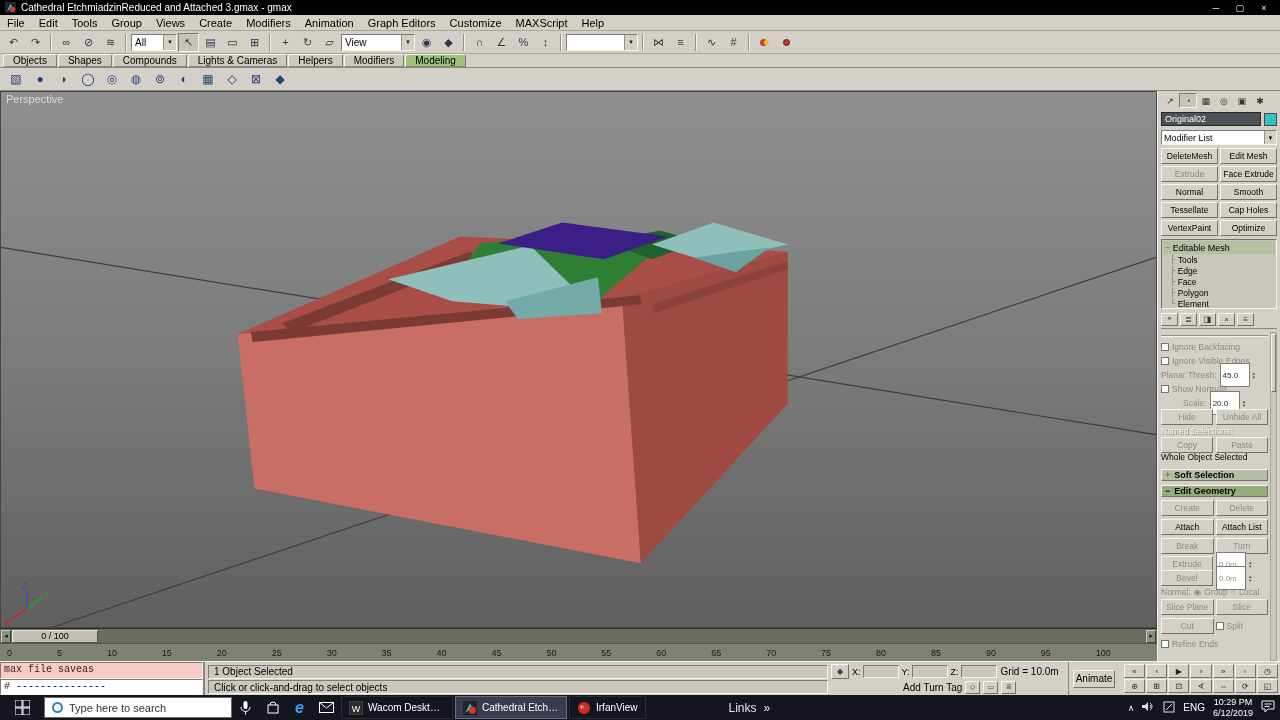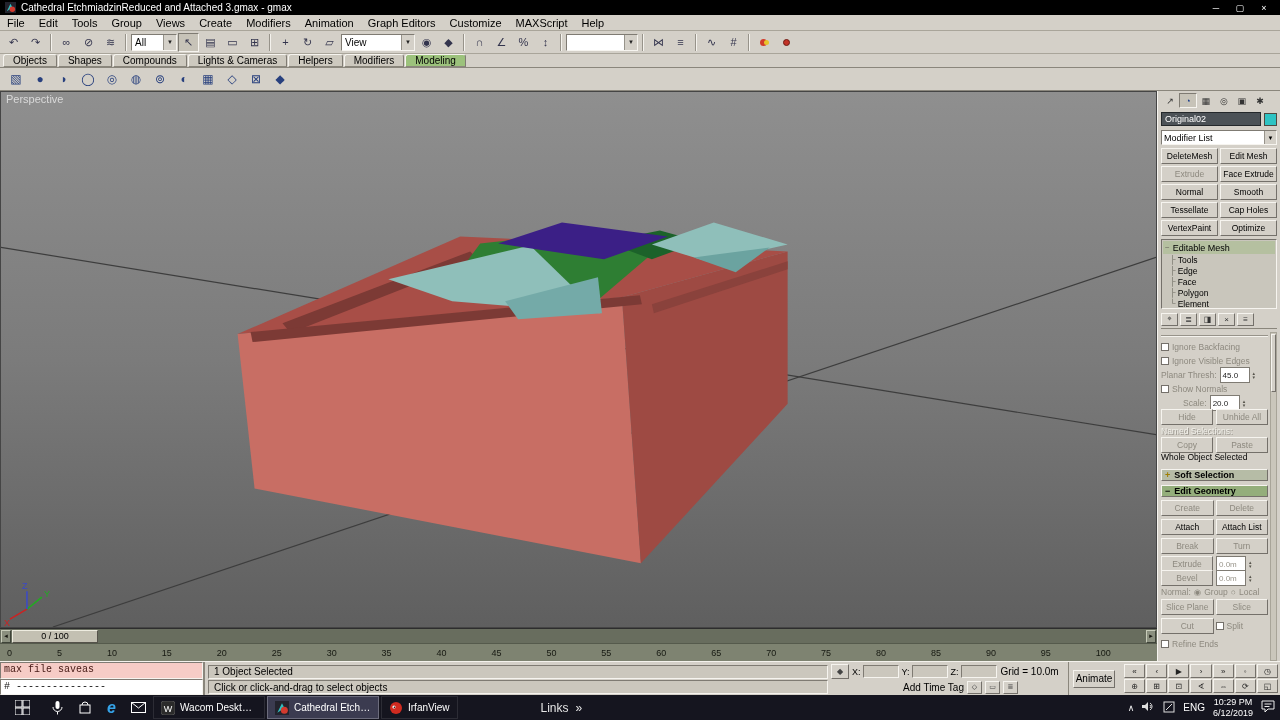--- a/index.html
+++ b/index.html
@@ -69,21 +69,21 @@
 .tree{color:#6c695f;font-size:8px}
 .stk-tools{height:17px;display:flex;align-items:center;gap:2px;border-bottom:1px solid #8a867c;padding-bottom:2px}
 .stool{width:17px;height:13px;background:#d4d0c8;border:1px solid;border-color:#f6f4ef #74706a #74706a #f6f4ef;display:flex;align-items:center;justify-content:center;font-size:8px;color:#333}
 .rollarea{flex:1;position:relative;overflow:hidden;margin-top:3px;padding-right:9px}
 .rscroll{position:absolute;top:0;right:0;bottom:0;width:7px;background:#cac6bb;border:1px solid #a8a498}
 .rthumb{position:absolute;top:1px;left:0;right:0;height:58px;background:#d4d0c8;border:1px solid;border-color:#f6f4ef #74706a #74706a #f6f4ef}
 .prow{display:flex;align-items:center;gap:3px;height:14px}
 .dis-label{color:#8d897f;font-size:8.5px;white-space:nowrap}
 .lite-label{color:#f1f0ea;text-shadow:1px 1px 0 #96928a;font-size:8.5px}
 .cb{width:8px;height:8px;background:#fff;border:1px solid #74706a;flex:0 0 auto}
-.spinfield{width:30px;height:16px;background:#fff;border:1px solid #7f7b73;font-size:8px;display:flex;align-items:center;padding:0 2px;color:#222}
+.spinfield{width:30px;height:24px;background:#fff;border:1px solid #7f7b73;font-size:8px;display:flex;align-items:center;padding:0 2px;color:#222}
 .spinfield.dis{color:#9a968c}
 .spin{width:8px;display:flex;flex-direction:column;line-height:4px;font-size:5px;color:#55524a}
 .rollhdr{height:12px;display:flex;align-items:center;gap:4px;font-size:9px;font-weight:bold;border:1px solid;border-color:#f6f4ef #74706a #74706a #f6f4ef;padding:0 3px;margin:4px 0 3px}
 .soft{background:#b6bca6}
 .editg{background:#94ae7b}
 .eg-grid{display:grid;grid-template-columns:1fr 1fr;gap:3px 2px;margin-bottom:3px}
 .whole{font-size:8.5px;text-align:left;height:13px}
 .groove{height:2px;border-top:1px solid #97938a;border-bottom:1px solid #f4f2ed;margin:3px 0}
 
 
@@ -490,21 +490,21 @@
           <span class="cbox"></span>
         </span>
       <span class="coord">
           <span>Z:</span>
           <span class="cbox"></span>
         </span>
       <span class="grid-label">Grid = 10.0m</span>
     </div>
     <div class="st-row">
       <span class="st-field wide-field">Click or click-and-drag to select objects</span>
-      <span class="timetag">Add Time Tag</span>
+      <span class="timetag">Add Turn Tag</span>
       <span class="minibtn">◇</span>
       <span class="minibtn">▭</span>
       <span class="minibtn">≣</span>
     </div>
   </div>
 
   <div class="anim-block">
     <span class="animate-btn">Animate</span>
     <div class="ctl-grid">
       <span class="ctl">«</span>
@@ -528,20 +528,24 @@
 <div class="taskbar">
   <div class="start">
     <svg width="15" height="15" viewBox="0 0 15 15">
       <rect x="0" y="0" width="7" height="7" fill="none" stroke="#fff" stroke-width="1"></rect>
       <rect x="8" y="0" width="7" height="7" fill="none" stroke="#fff" stroke-width="1"></rect>
       <rect x="0" y="8" width="7" height="7" fill="none" stroke="#fff" stroke-width="1"></rect>
       <rect x="8" y="8" width="7" height="7" fill="none" stroke="#fff" stroke-width="1"></rect>
     </svg>
   </div>
 
+  <div class="search">
+    <span class="cortana"></span>
+    <span>Type here to search</span>
+  </div>
 
   <div class="tk-icon">
     <svg width="11" height="14" viewBox="0 0 11 14">
         <rect x="3.5" y="0" width="4" height="8" rx="2" fill="#fff"></rect>
         <path d="M1 6 a4.5 4.5 0 0 0 9 0" fill="none" stroke="#fff"></path>
         <line x1="5.5" y1="11" x2="5.5" y2="13.5" stroke="#fff"></line>
       </svg>
   </div>
 
   <div class="tk-icon">

